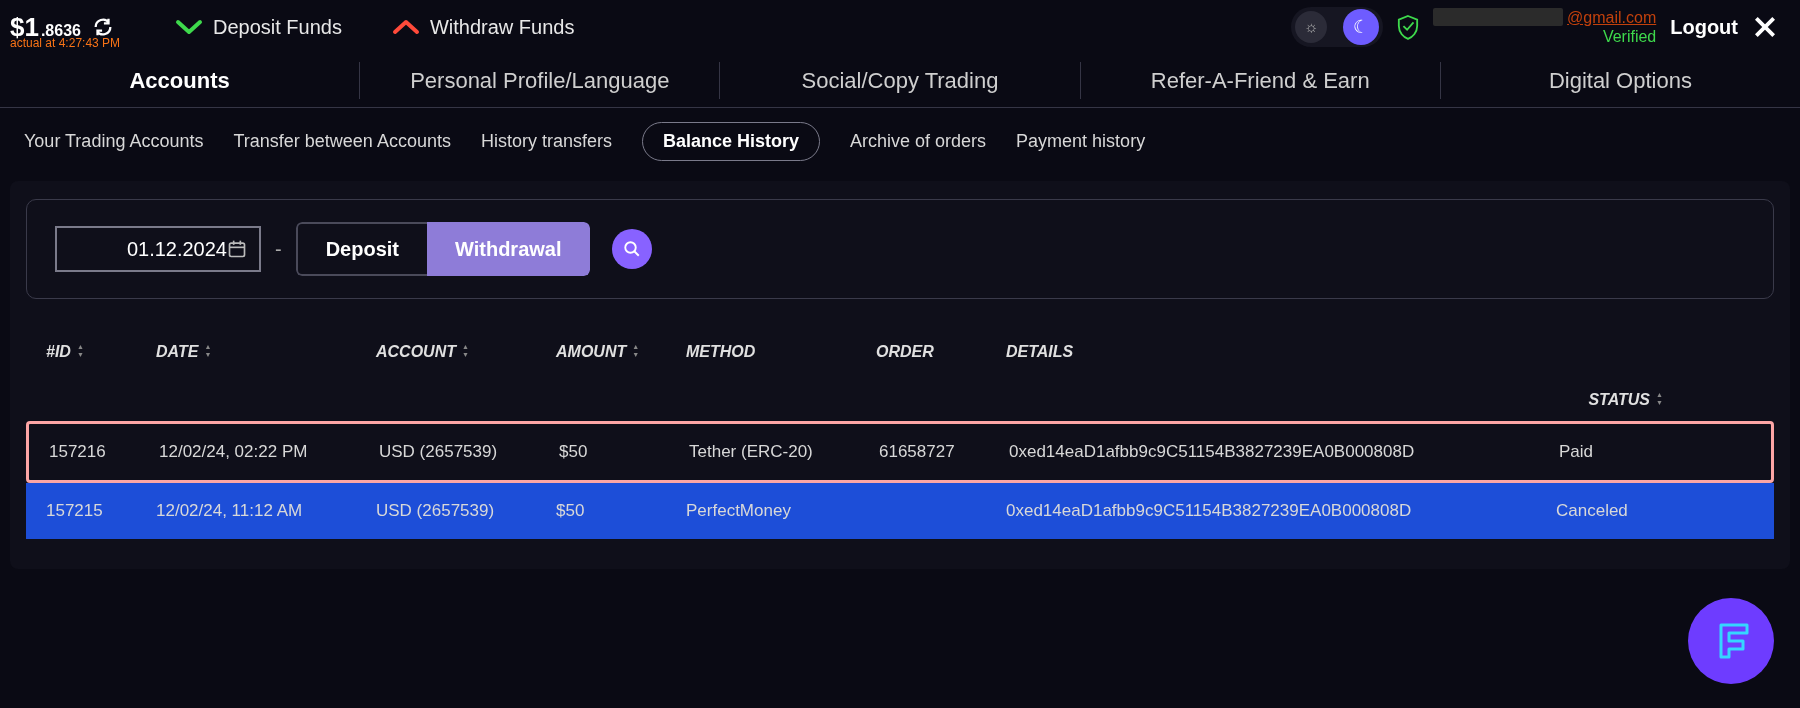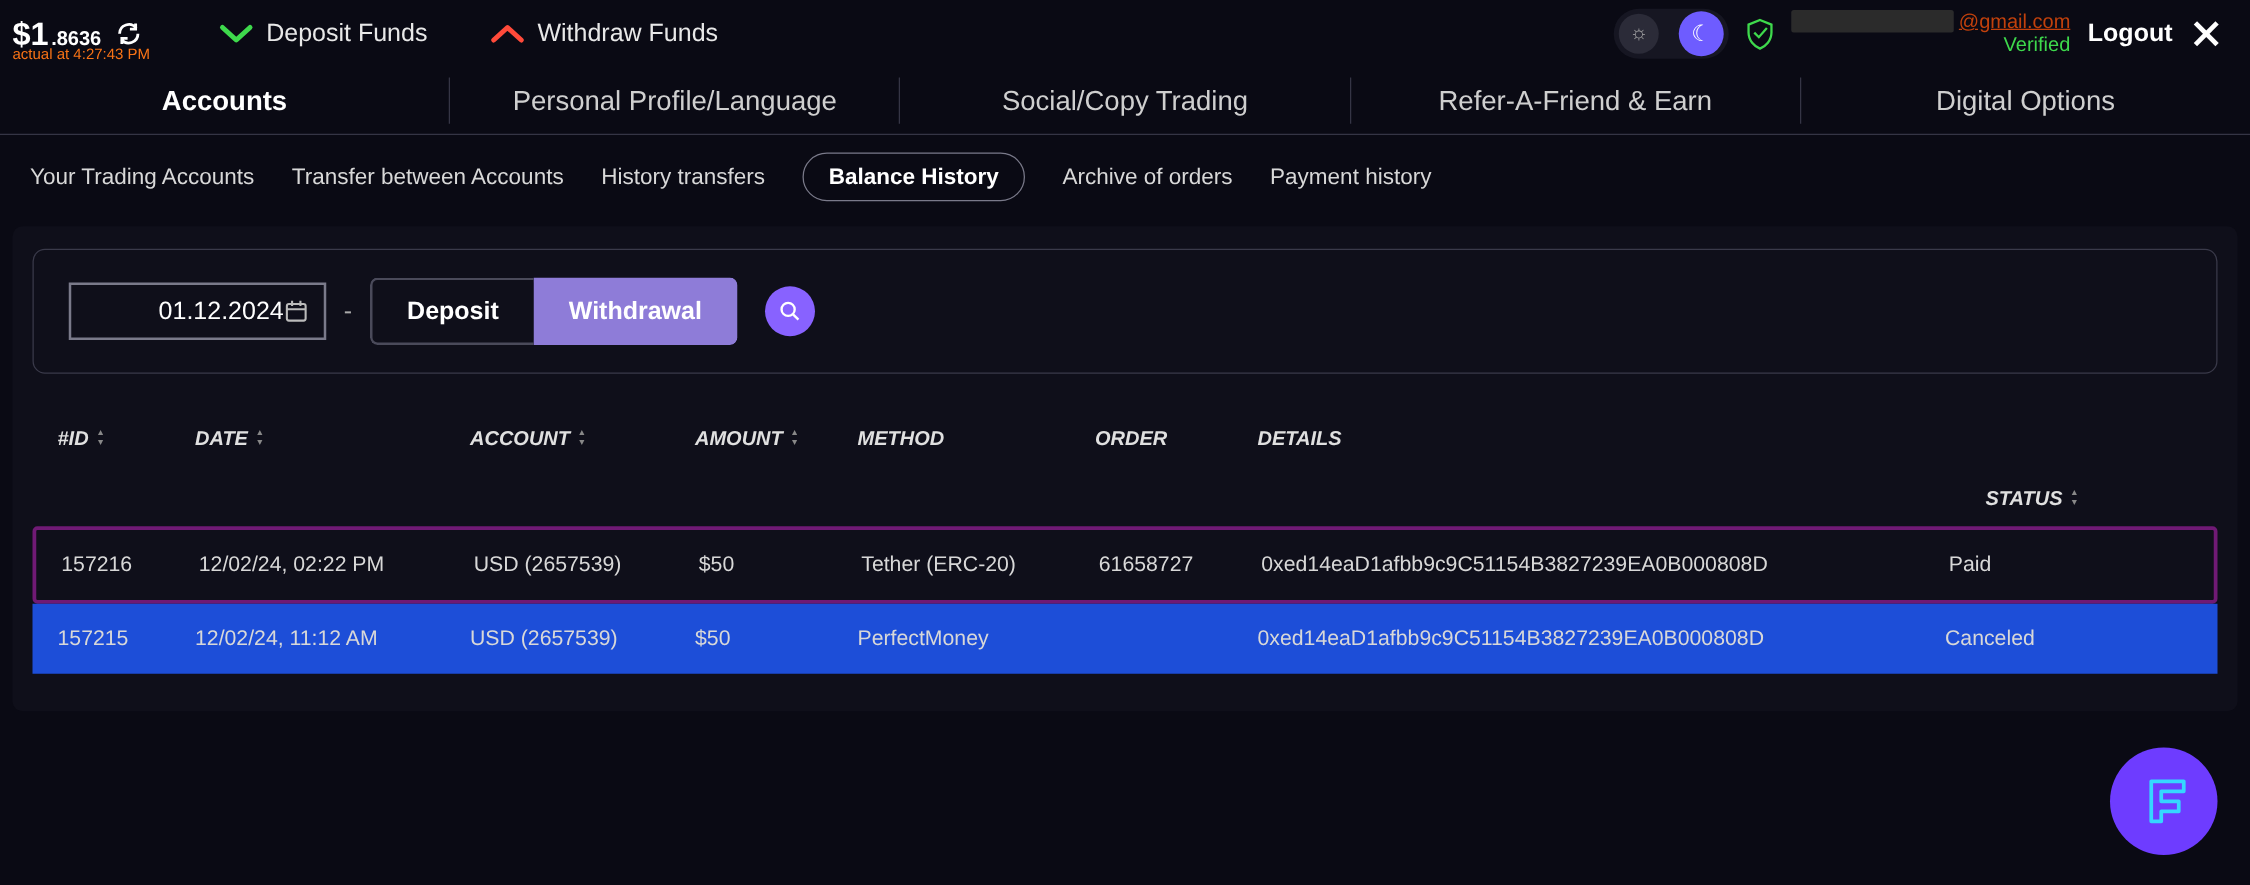--- a/index.html
+++ b/index.html
@@ -243,21 +243,21 @@
   .trow {
     display: grid;
     grid-template-columns: 110px 220px 180px 130px 190px 130px 550px 110px;
     padding: 18px 20px;
     font-size: 17px;
     color: #d8d8d8;
     align-items: center;
   }
   .trow.alt { background: #1d4ed8; }
   .trow.highlight {
-    border: 3px solid #701a75;
+    border: 3px solid #fca5a5;
     border-radius: 4px;
   }
   
   .floating-logo {
     position: absolute;
     right: 26px;
     bottom: 24px;
     width: 86px; height: 86px;
     border-radius: 50%;
     background: #6e3cff;

